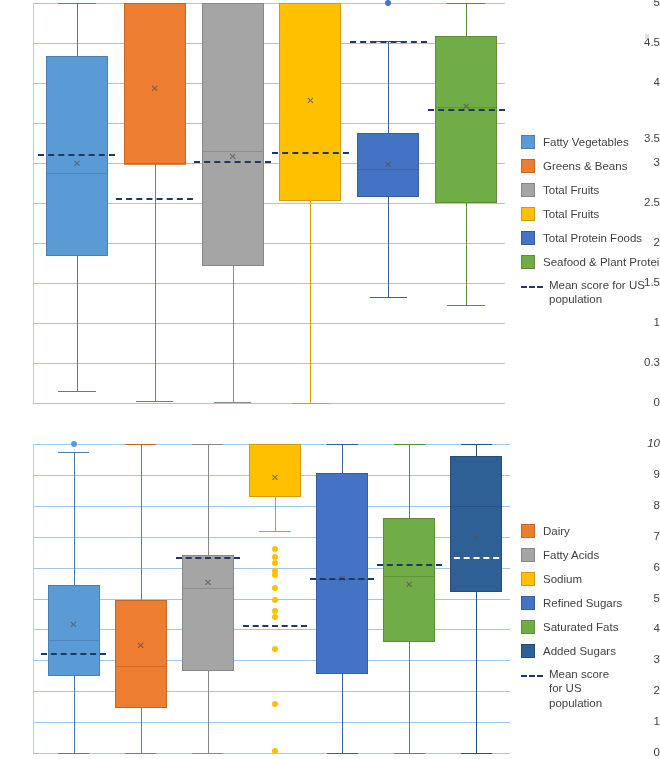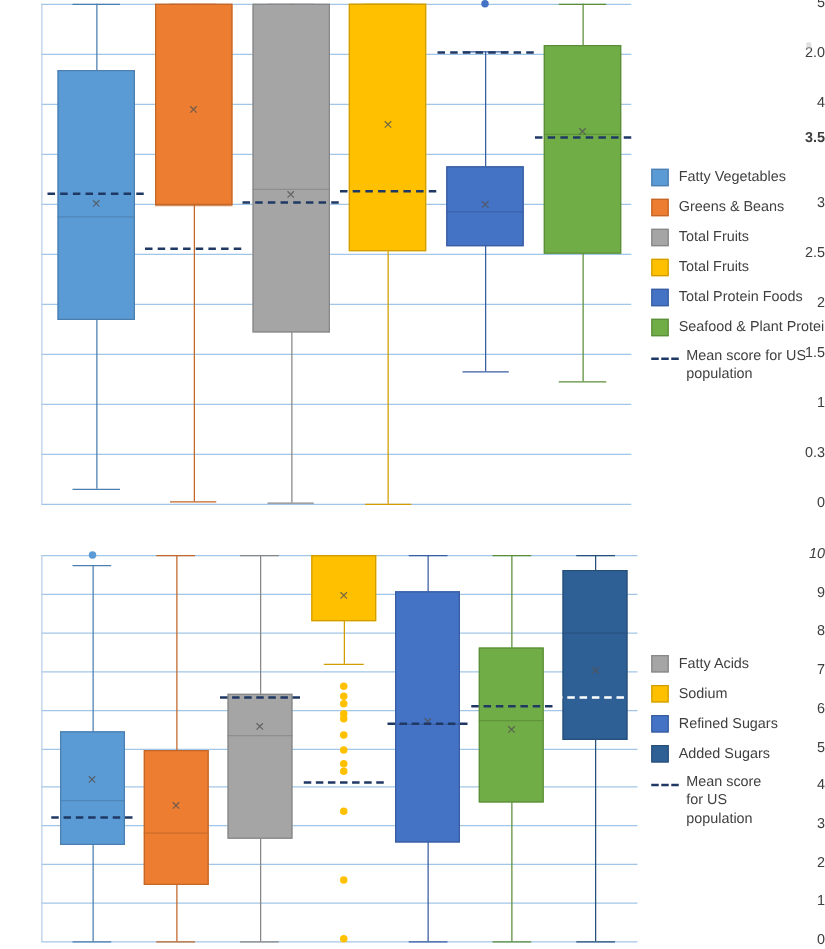--- a/index.html
+++ b/index.html
@@ -42,25 +42,25 @@
       <div class="axis-label" style="top: 323px; width: 28px;">1</div>
       <div class="gridline" style="left: 33px; width: 472px; top: 283px;"></div>
       <div class="axis-label" style="top: 283px; width: 28px;">1.5</div>
       <div class="gridline" style="left: 33px; width: 472px; top: 243px;"></div>
       <div class="axis-label" style="top: 243px; width: 28px;">2</div>
       <div class="gridline" style="left: 33px; width: 472px; top: 203px;"></div>
       <div class="axis-label" style="top: 203px; width: 28px;">2.5</div>
       <div class="gridline" style="left: 33px; width: 472px; top: 163px;"></div>
       <div class="axis-label" style="top: 163px; width: 28px;">3</div>
       <div class="gridline" style="left: 33px; width: 472px; top: 123px;"></div>
-      <div class="axis-label" style="top: 111px; width: 28px; font-weight: bold;">3.5</div>
+      <div class="axis-label" style="top: 139px; width: 28px;">3.5</div>
       <div class="gridline" style="left: 33px; width: 472px; top: 83px;"></div>
       <div class="axis-label" style="top: 83px; width: 28px;">4</div>
       <div class="gridline" style="left: 33px; width: 472px; top: 43px;"></div>
-      <div class="axis-label" style="top: 43px; width: 28px;">2.0</div>
+      <div class="axis-label" style="top: 43px; width: 28px;">4.5</div>
       <div class="gridline" style="left: 33px; width: 472px; top: 3px;"></div>
       <div class="axis-label" style="top: 3px; width: 28px;">5</div>
       <div class="axis-y" style="left: 33px; top: 3px; height: 400px;"></div>
       <div style="position: absolute; left: 0px; top: 0px; width: 100%; height: 100%;">
         <div class="whisker-v" style="left: 76.9167px; top: 3px; height: 388px; background: rgb(75, 127, 175);"></div>
         <div class="whisker-cap" style="left: 58.3167px; width: 37.2px; top: 3px; background: rgb(75, 127, 175);"></div>
         <div class="whisker-cap" style="left: 58.3167px; width: 37.2px; top: 391px; background: rgb(75, 127, 175);"></div>
         <div class="box" style="left: 45.9167px; width: 62px; top: 55.8px; height: 200px; background: rgb(91, 155, 213); border: 1px solid rgb(75, 127, 175);"></div>
         <div class="median" style="left: 45.9167px; width: 62px; top: 173.4px; background: rgb(75, 127, 175);"></div>
         <div class="meanx" style="left: 76.9167px; top: 163.8px;">✕</div>
@@ -241,30 +241,38 @@
         <div class="whisker-cap" style="left: 460.829px; width: 31.2px; top: 20px; background: rgb(38, 79, 122);"></div>
         <div class="whisker-cap" style="left: 460.829px; width: 31.2px; top: 329px; background: rgb(38, 79, 122);"></div>
         <div class="box" style="left: 450.429px; width: 52px; top: 32.36px; height: 135.96px; background: rgb(46, 96, 149); border: 1px solid rgb(38, 79, 122);"></div>
         <div class="median" style="left: 450.429px; width: 52px; top: 81.8px; background: rgb(38, 79, 122);"></div>
         <div class="meanx" style="left: 476.429px; top: 113.627px;">✕</div>
         <div class="meanline white" style="left: 444.189px; width: 64.48px; top: 132.785px;"></div>
       </div>
     </div>
   <div class="legend" id="legend-bottom" style="left: 521px; top: 95px;">
       <div class="legend-row">
+        <span class="legend-swatch" style="background: rgb(237, 125, 49); border: 1px solid rgb(194, 103, 40);"></span>
+        <span class="legend-text">Dairy</span>
+      </div>
+      <div class="legend-row">
         <span class="legend-swatch" style="background: rgb(165, 165, 165); border: 1px solid rgb(135, 135, 135);"></span>
         <span class="legend-text">Fatty Acids</span>
       </div>
       <div class="legend-row">
         <span class="legend-swatch" style="background: rgb(255, 192, 0); border: 1px solid rgb(209, 157, 0);"></span>
         <span class="legend-text">Sodium</span>
       </div>
       <div class="legend-row">
         <span class="legend-swatch" style="background: rgb(68, 114, 196); border: 1px solid rgb(56, 93, 161);"></span>
         <span class="legend-text">Refined Sugars</span>
+      </div>
+      <div class="legend-row">
+        <span class="legend-swatch" style="background: rgb(112, 173, 71); border: 1px solid rgb(92, 142, 58);"></span>
+        <span class="legend-text">Saturated Fats</span>
       </div>
       <div class="legend-row">
         <span class="legend-swatch" style="background: rgb(46, 96, 149); border: 1px solid rgb(38, 79, 122);"></span>
         <span class="legend-text">Added Sugars</span>
       </div>
       <div class="legend-row mean">
         <span class="legend-dash"></span>
         <span class="legend-text multi" style="width: 70px;">Mean score for US population</span>
       </div>
     </div>

